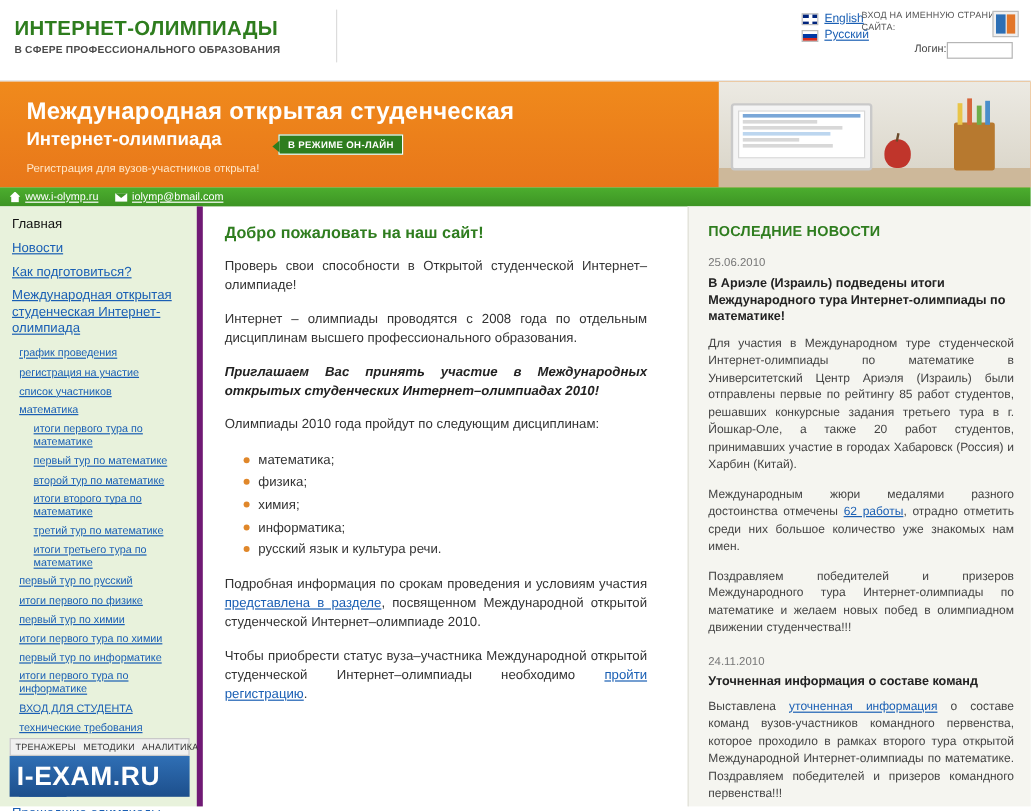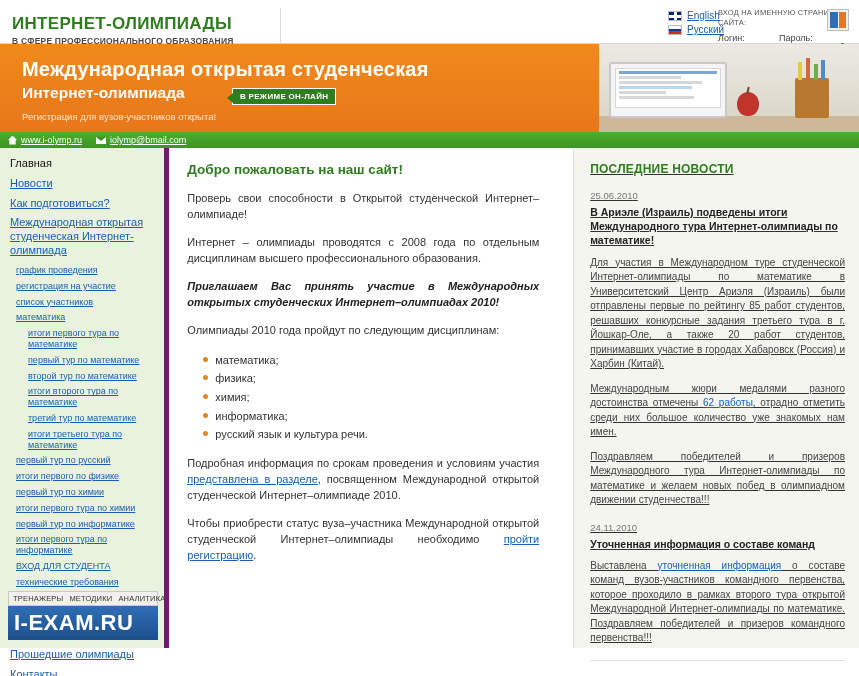--- a/index.html
+++ b/index.html
@@ -10,21 +10,21 @@
     font-size: 11px;
     color: #333;
     background: #ffffff;
     overflow: hidden;
   }
   #page { position: relative; width: 859px; height: 676px; overflow: hidden; }
 
   
   .header {
     position: relative;
-    height: 44px;
+    height: 68px;
     border-bottom: 1px solid #d9d9d9;
     background: #ffffff;
   }
   .hdr-title {
     position: absolute; left: 12px; top: 14px;
     width: 265px;
   }
   .hdr-title .line1 {
     font-size: 17px; font-weight: bold; color: #2e7d1e; letter-spacing: .3px;
   }
@@ -42,21 +42,21 @@
   .flag-uk { background: linear-gradient(#00247d,#00247d); }
   .flag-uk::before{content:"";position:absolute;left:0;top:3px;width:100%;height:3px;background:#fff;}
   .flag-uk::after{content:"";position:absolute;left:5px;top:0;width:3px;height:100%;background:#fff;}
   .flag-ru { background: linear-gradient(to bottom,#fff 0 33%,#0039a6 33% 66%,#d52b1e 66% 100%); }
   .lang-link { color:#1a5fb4; font-size: 10px; text-decoration: underline; cursor:pointer;}
   .lang-link.ru { color:#1a5fb4; }
 
   .login-box { position:absolute; left: 718px; top: 8px; width: 125px; }
   .login-title { font-size: 7.5px; color:#555; letter-spacing:.2px; line-height:1.3; text-transform: uppercase;}
   .login-fields { margin-top: 5px; display:flex; align-items:flex-end; gap:6px;}
-  .lf { display:flex; flex-direction:column; }
+  .lf { display:flex; flex-direction:row;margin-left:44px; }
   .lf label { font-size: 9px; color:#444; margin-bottom:2px;}
   .lf input { width:55px; height:14px; border:1px solid #b5b5b5; font-size:10px; padding:0 2px;}
   .go-btn {
     width:16px;height:16px;border-radius:8px;background:#3aa01d;border:1px solid #2d7d16;
     color:#fff;font-size:9px;line-height:14px;text-align:center;cursor:pointer;
   }
   .hdr-logo-right {
     position:absolute; left: 827px; top: 9px; width: 22px; height: 22px;
     background:#f0f0f0; border:1px solid #bdbdbd;
   }
@@ -169,21 +169,20 @@
   .disc-list li { font-size: 11px; line-height: 1.7; position:relative; padding-left: 12px;}
   .disc-list li::before {
     content:""; position:absolute; left:0; top:6px; width:5px;height:5px;
     background:#e0872a; border-radius:50%;
   }
 
   
   .news {
     width: 290px; background:#f5f5f0; border-left:1px solid #e0e0d8;
     padding: 14px 14px 0 16px;
-    text-decoration: underline;
   }
   .news h2 { font-size:12px; color:#2f7d1f; font-weight:bold; margin:0 0 14px 0; letter-spacing:.2px;}
   .news-date { font-size: 9.5px; color:#777; margin-bottom: 4px; }
   .news-title { font-size: 10.5px; font-weight:bold; color:#222; line-height:1.35; margin-bottom: 8px; }
   .news-body { font-size: 10px; line-height:1.45; color:#444; text-align: justify; margin-bottom: 10px;}
   .news-body a, .news-title a { color:#1a5fb4; text-decoration:underline;}
   .news-item { margin-bottom: 14px; }
   .news-sep { height:1px; background:#e2e2da; margin: 10px 0 12px 0;}
 </style>
 </head>

